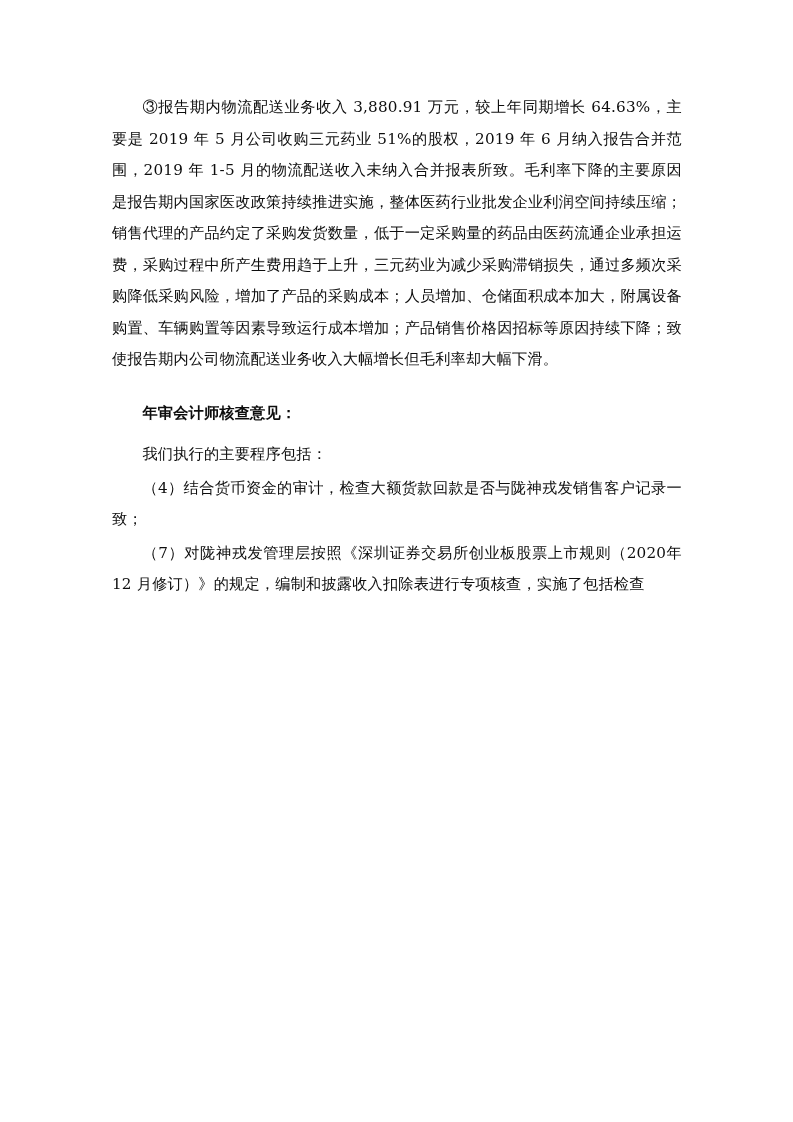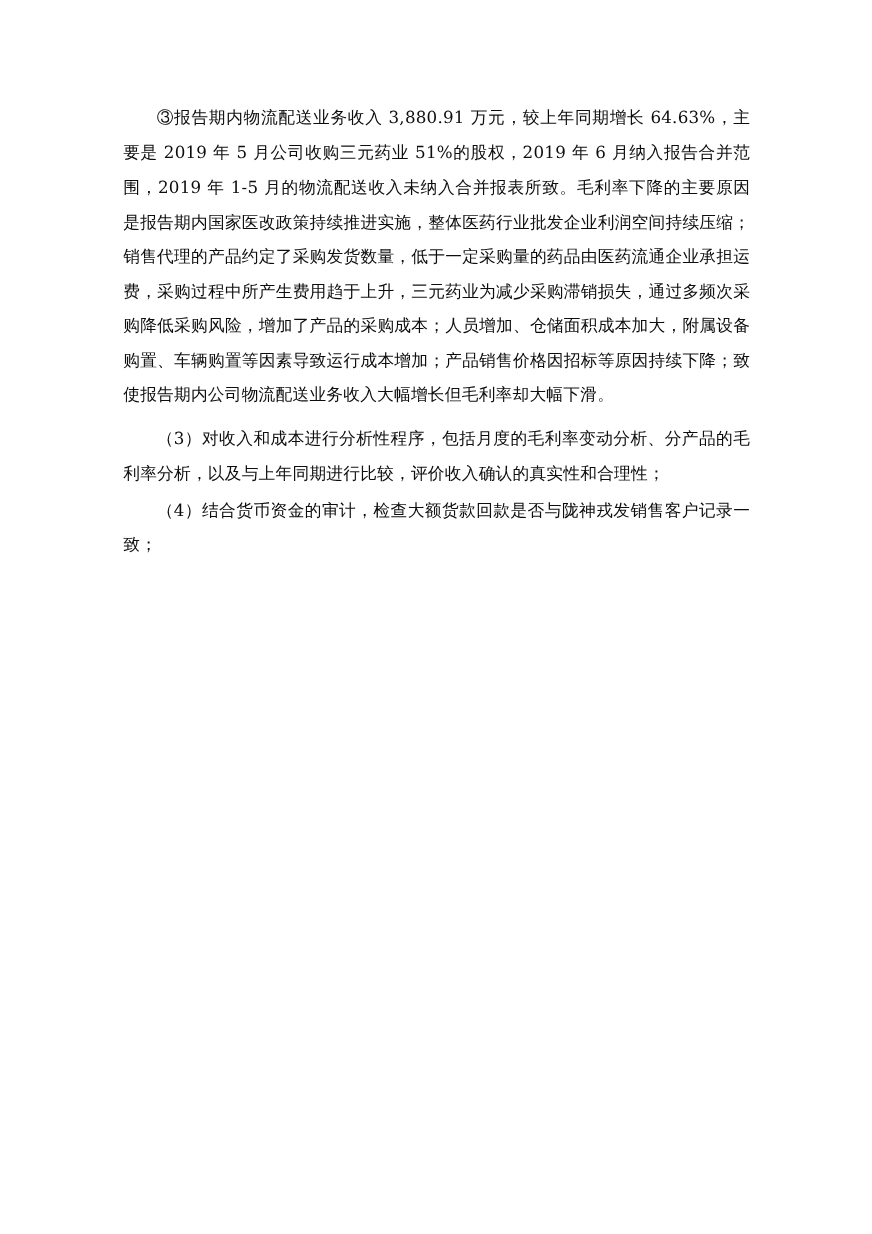--- a/index.html
+++ b/index.html
@@ -47,19 +47,21 @@
 </head>
 <body>
 
 <div class="page">
   <div class="doc-body">
 
     <p class="para">③报告期内物流配送业务收入 3,880.91 万元，较上年同期增长 64.63%，主要是 2019 年 5 月公司收购三元药业 51%的股权，2019 年 6 月纳入报告合并范围，2019 年 1-5 月的物流配送收入未纳入合并报表所致。毛利率下降的主要原因是报告期内国家医改政策持续推进实施，整体医药行业批发企业利润空间持续压缩；销售代理的产品约定了采购发货数量，低于一定采购量的药品由医药流通企业承担运费，采购过程中所产生费用趋于上升，三元药业为减少采购滞销损失，通过多频次采购降低采购风险，增加了产品的采购成本；人员增加、仓储面积成本加大，附属设备购置、车辆购置等因素导致运行成本增加；产品销售价格因招标等原因持续下降；致使报告期内公司物流配送业务收入大幅增长但毛利率却大幅下滑。</p>
 
     <div class="spacer-sm"></div>
 
+    <p class="heading">年审会计师核查意见：</p>
 
+    <p class="para">我们执行的主要程序包括：</p>
 
-    <p class="para">（3）对收入和成本进行分析性程序，包括月度的毛利率变动分析、分产品的毛利率分析，以及与上年同期进行比较，评价收入确认的真实性和合理性；</p>
     <p class="para">（4）结合货币资金的审计，检查大额货款回款是否与陇神戎发销售客户记录一致；</p>
+    <p class="para">（7）对陇神戎发管理层按照《深圳证券交易所创业板股票上市规则（2020年 12 月修订）》的规定，编制和披露收入扣除表进行专项核查，实施了包括检查</p>
 
   </div>
 </div>
 
 </body></html>

